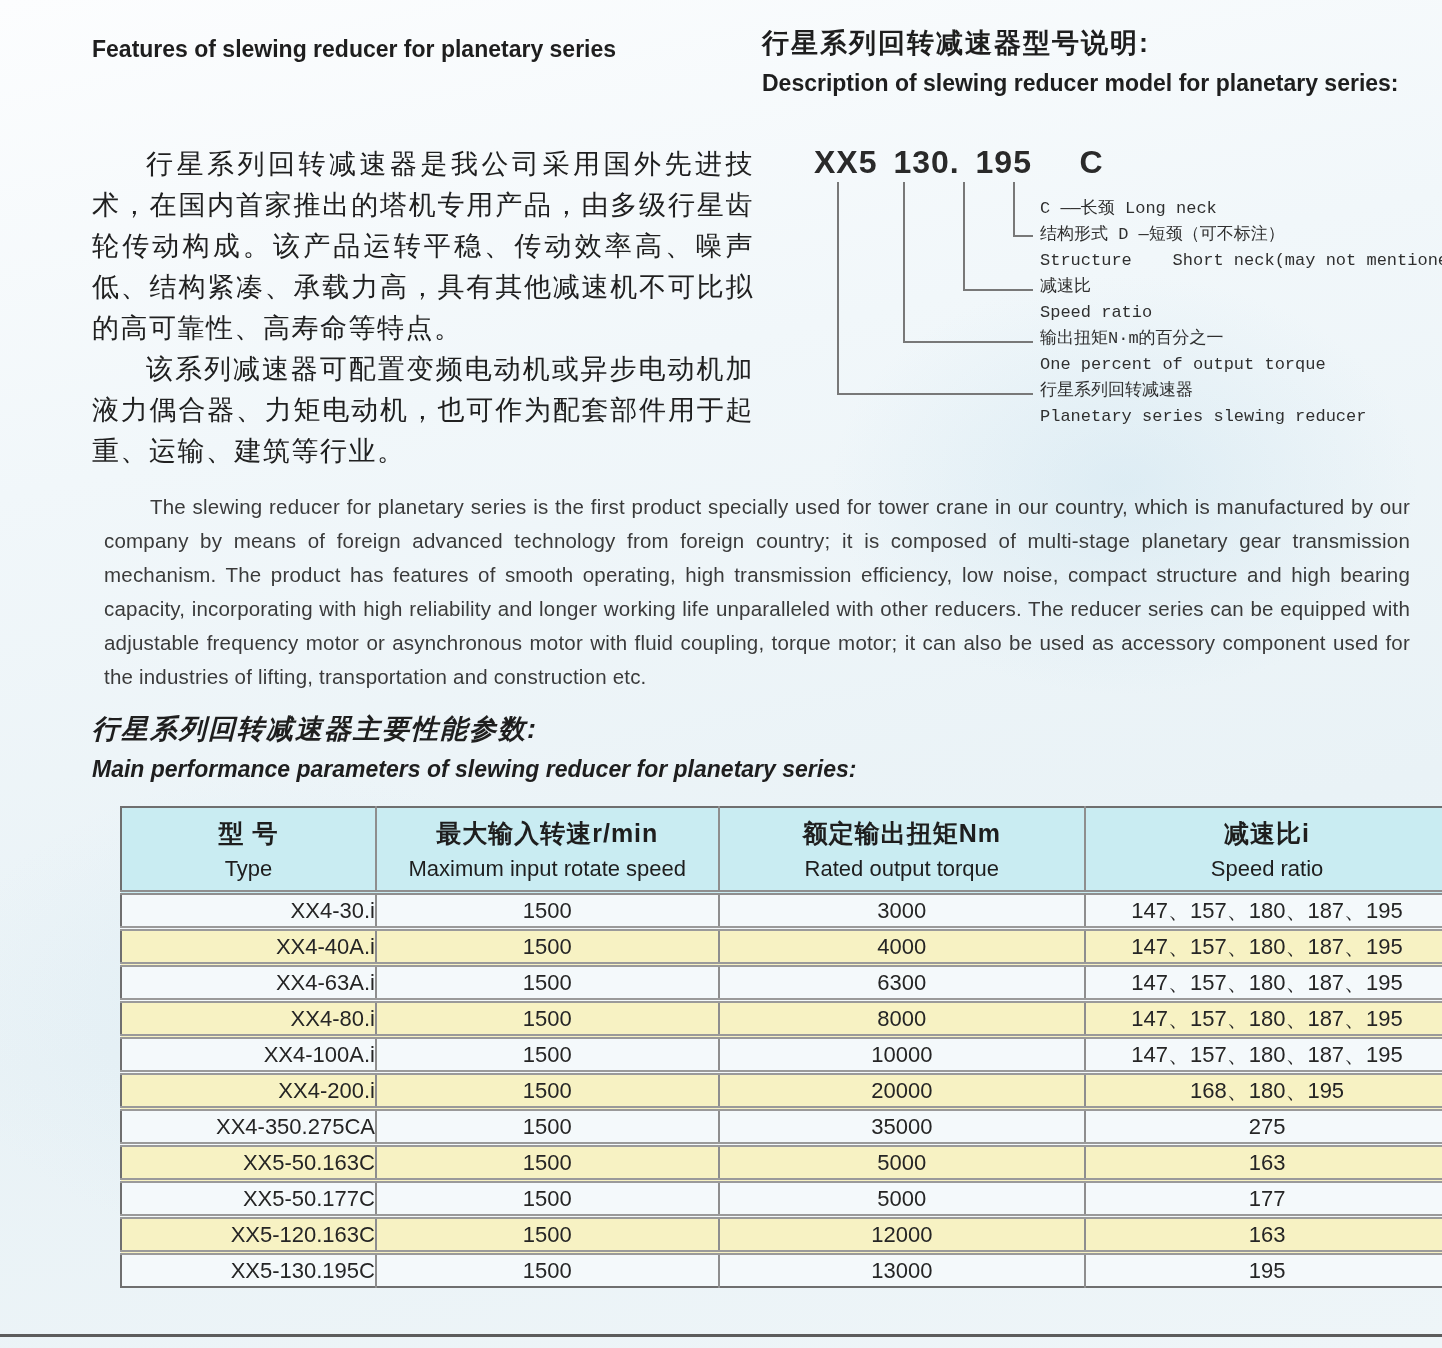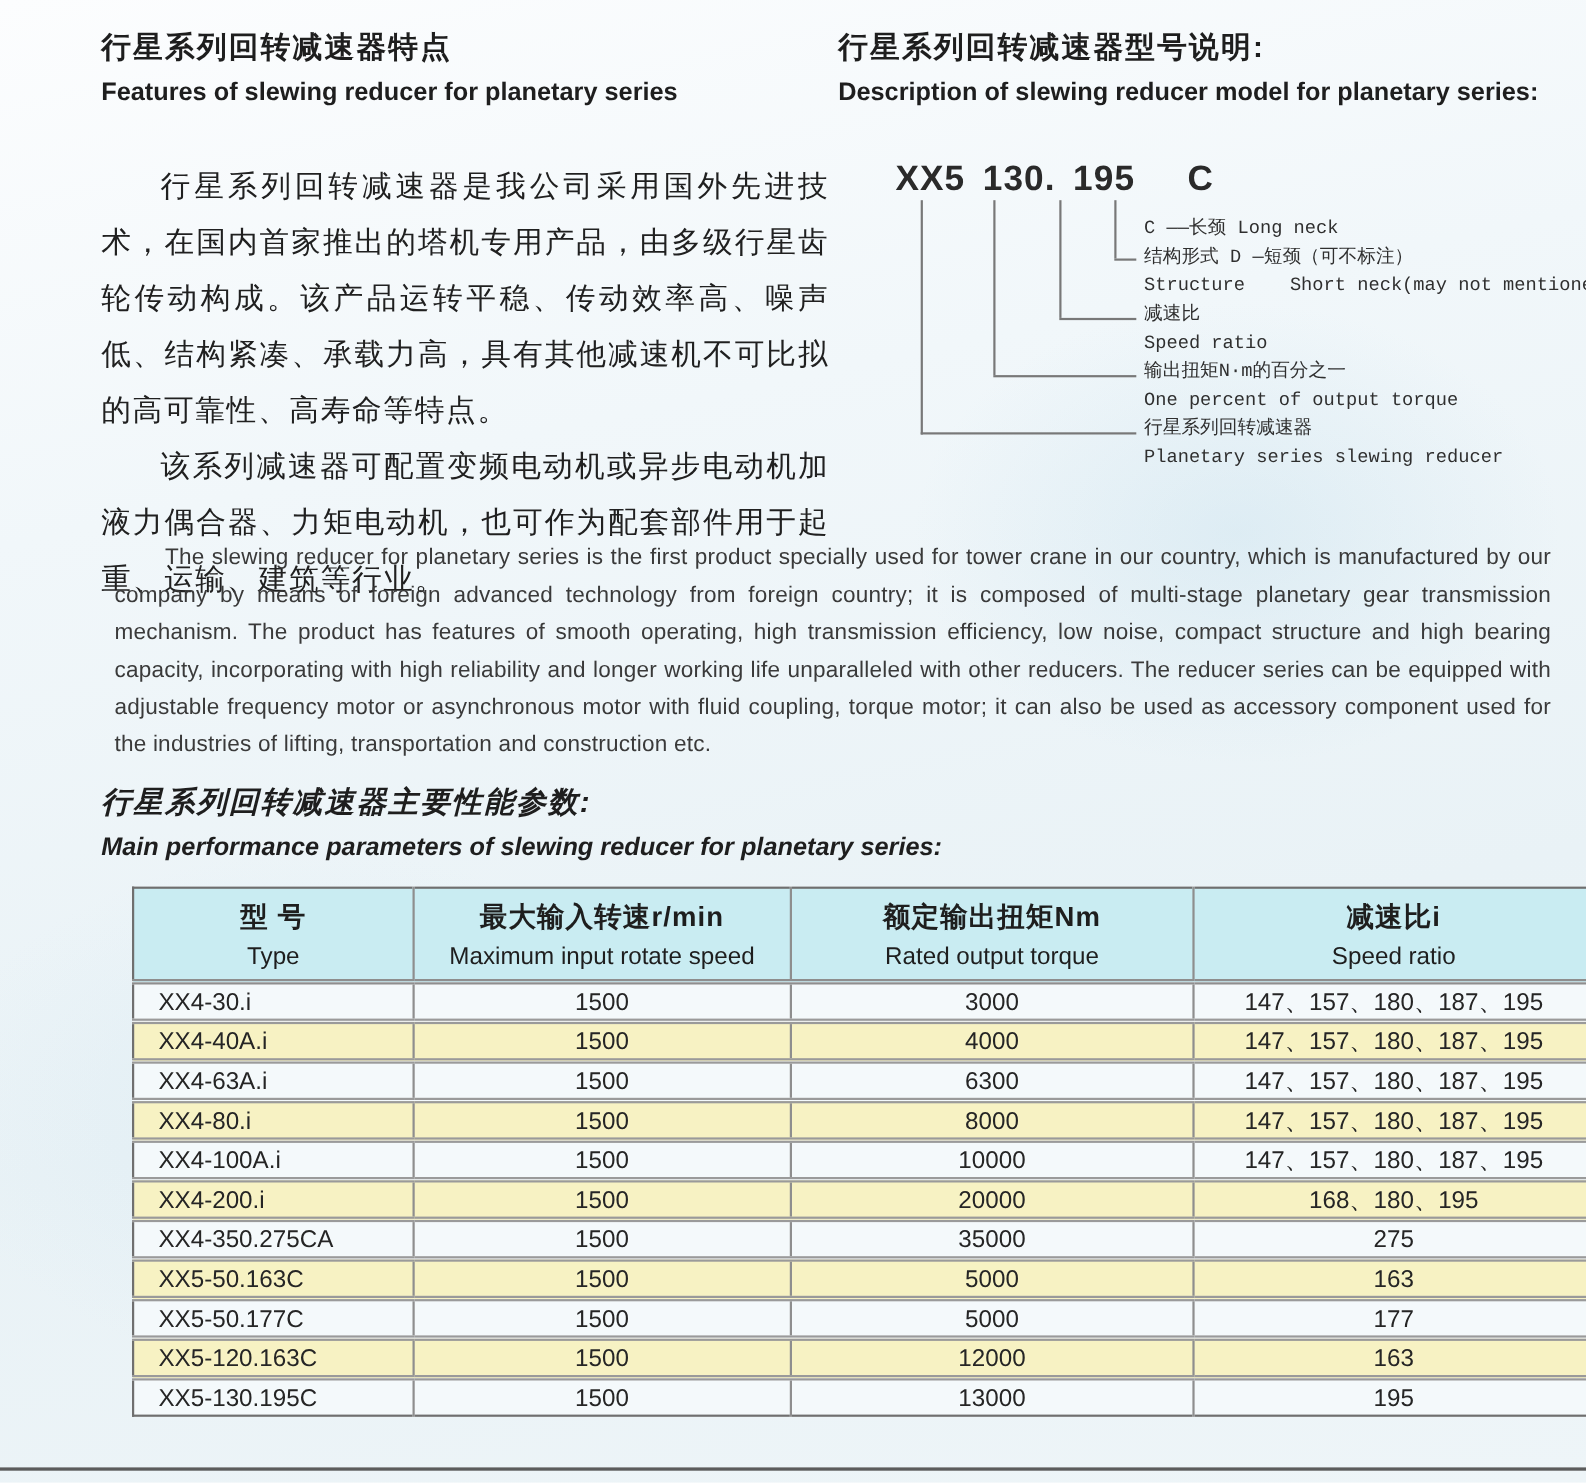--- a/index.html
+++ b/index.html
@@ -15,21 +15,21 @@
       radial-gradient(500px 340px at 20% 75%, rgba(205,228,240,0.30), rgba(205,228,240,0) 70%),
       linear-gradient(168deg, #fcfdfe 0%, #f1f7fa 30%, #e9f2f6 65%, #eef5f8 100%);
   }
   .abs { position: absolute; }
 
   
   .h-zh { font-size: 27px; font-weight: bold; letter-spacing: 2px; line-height: 34px; }
   .h-en { font-size: 23px; font-weight: bold; line-height: 30px; margin-top: 8px; }
 
   
-  .zh-body { font-size: 27px; line-height: 51px; letter-spacing: 1.5px;
+  .zh-body { font-size: 27px; line-height: 41px; letter-spacing: 1.5px;
              text-align: justify; color: #202020; }
   .zh-body p { margin: 0; text-indent: 2em; }
 
   
   .model-code { font-size: 32px; letter-spacing: 1px; word-spacing: 6px;
                 white-space: pre; color: #2a2a2a; font-weight: bold; }
   .lead { background: #787878; }
   .lead.v { width: 2px; }
   .lead.h { height: 2px; }
   .legend { font-family: "Liberation Mono", "DejaVu Sans Mono", monospace;
@@ -55,33 +55,32 @@
   }
   table.params th:first-child, table.params td:first-child { border-left: none; }
   .th-zh { display: block; font-size: 25px; font-weight: bold; letter-spacing: 1px; }
   .th-en { display: block; font-size: 22px; margin-top: 6px; }
   table.params td {
     height: 31px; font-size: 22px; text-align: center; padding: 0;
     border-left: 2px solid #8e8e8e; border-top: 5px double #9a9a9a;
     color: #252525;
   }
   table.params tbody tr:first-child td { border-top: none; }
-  table.params td.type-cell { text-align: left; padding-left: 22px; }
+  table.params td.type-cell { text-align: right; padding-left: 55px; }
   table.params tbody tr:nth-child(odd)  { background: #f4f9fb; }
   table.params tbody tr:nth-child(even) { background: #f7f2c3; }
 
   .bottom-rule { background: #5c5c5c; }
 </style>
 </head>
 <body>
 
 <div class="page">
 
   <div class="abs" style="left:92px; top:26px; width:662px;">
-    <div class="h-zh">行星系列回转减速器特点</div>
     <div class="h-en">Features of slewing reducer for planetary series</div>
   </div>
   <div class="abs zh-body" style="left:92px; top:144px; width:662px;">
     <p>行星系列回转减速器是我公司采用国外先进技术，在国内首家推出的塔机专用产品，由多级行星齿轮传动构成。该产品运转平稳、传动效率高、噪声低、结构紧凑、承载力高，具有其他减速机不可比拟的高可靠性、高寿命等特点。</p>
     <p>该系列减速器可配置变频电动机或异步电动机加液力偶合器、力矩电动机，也可作为配套部件用于起重、运输、建筑等行业。</p>
   </div>
 
   <div class="abs" style="left:762px; top:26px; width:672px;">
     <div class="h-zh">行星系列回转减速器型号说明:</div>
     <div class="h-en">Description of slewing reducer model for planetary series:</div>

